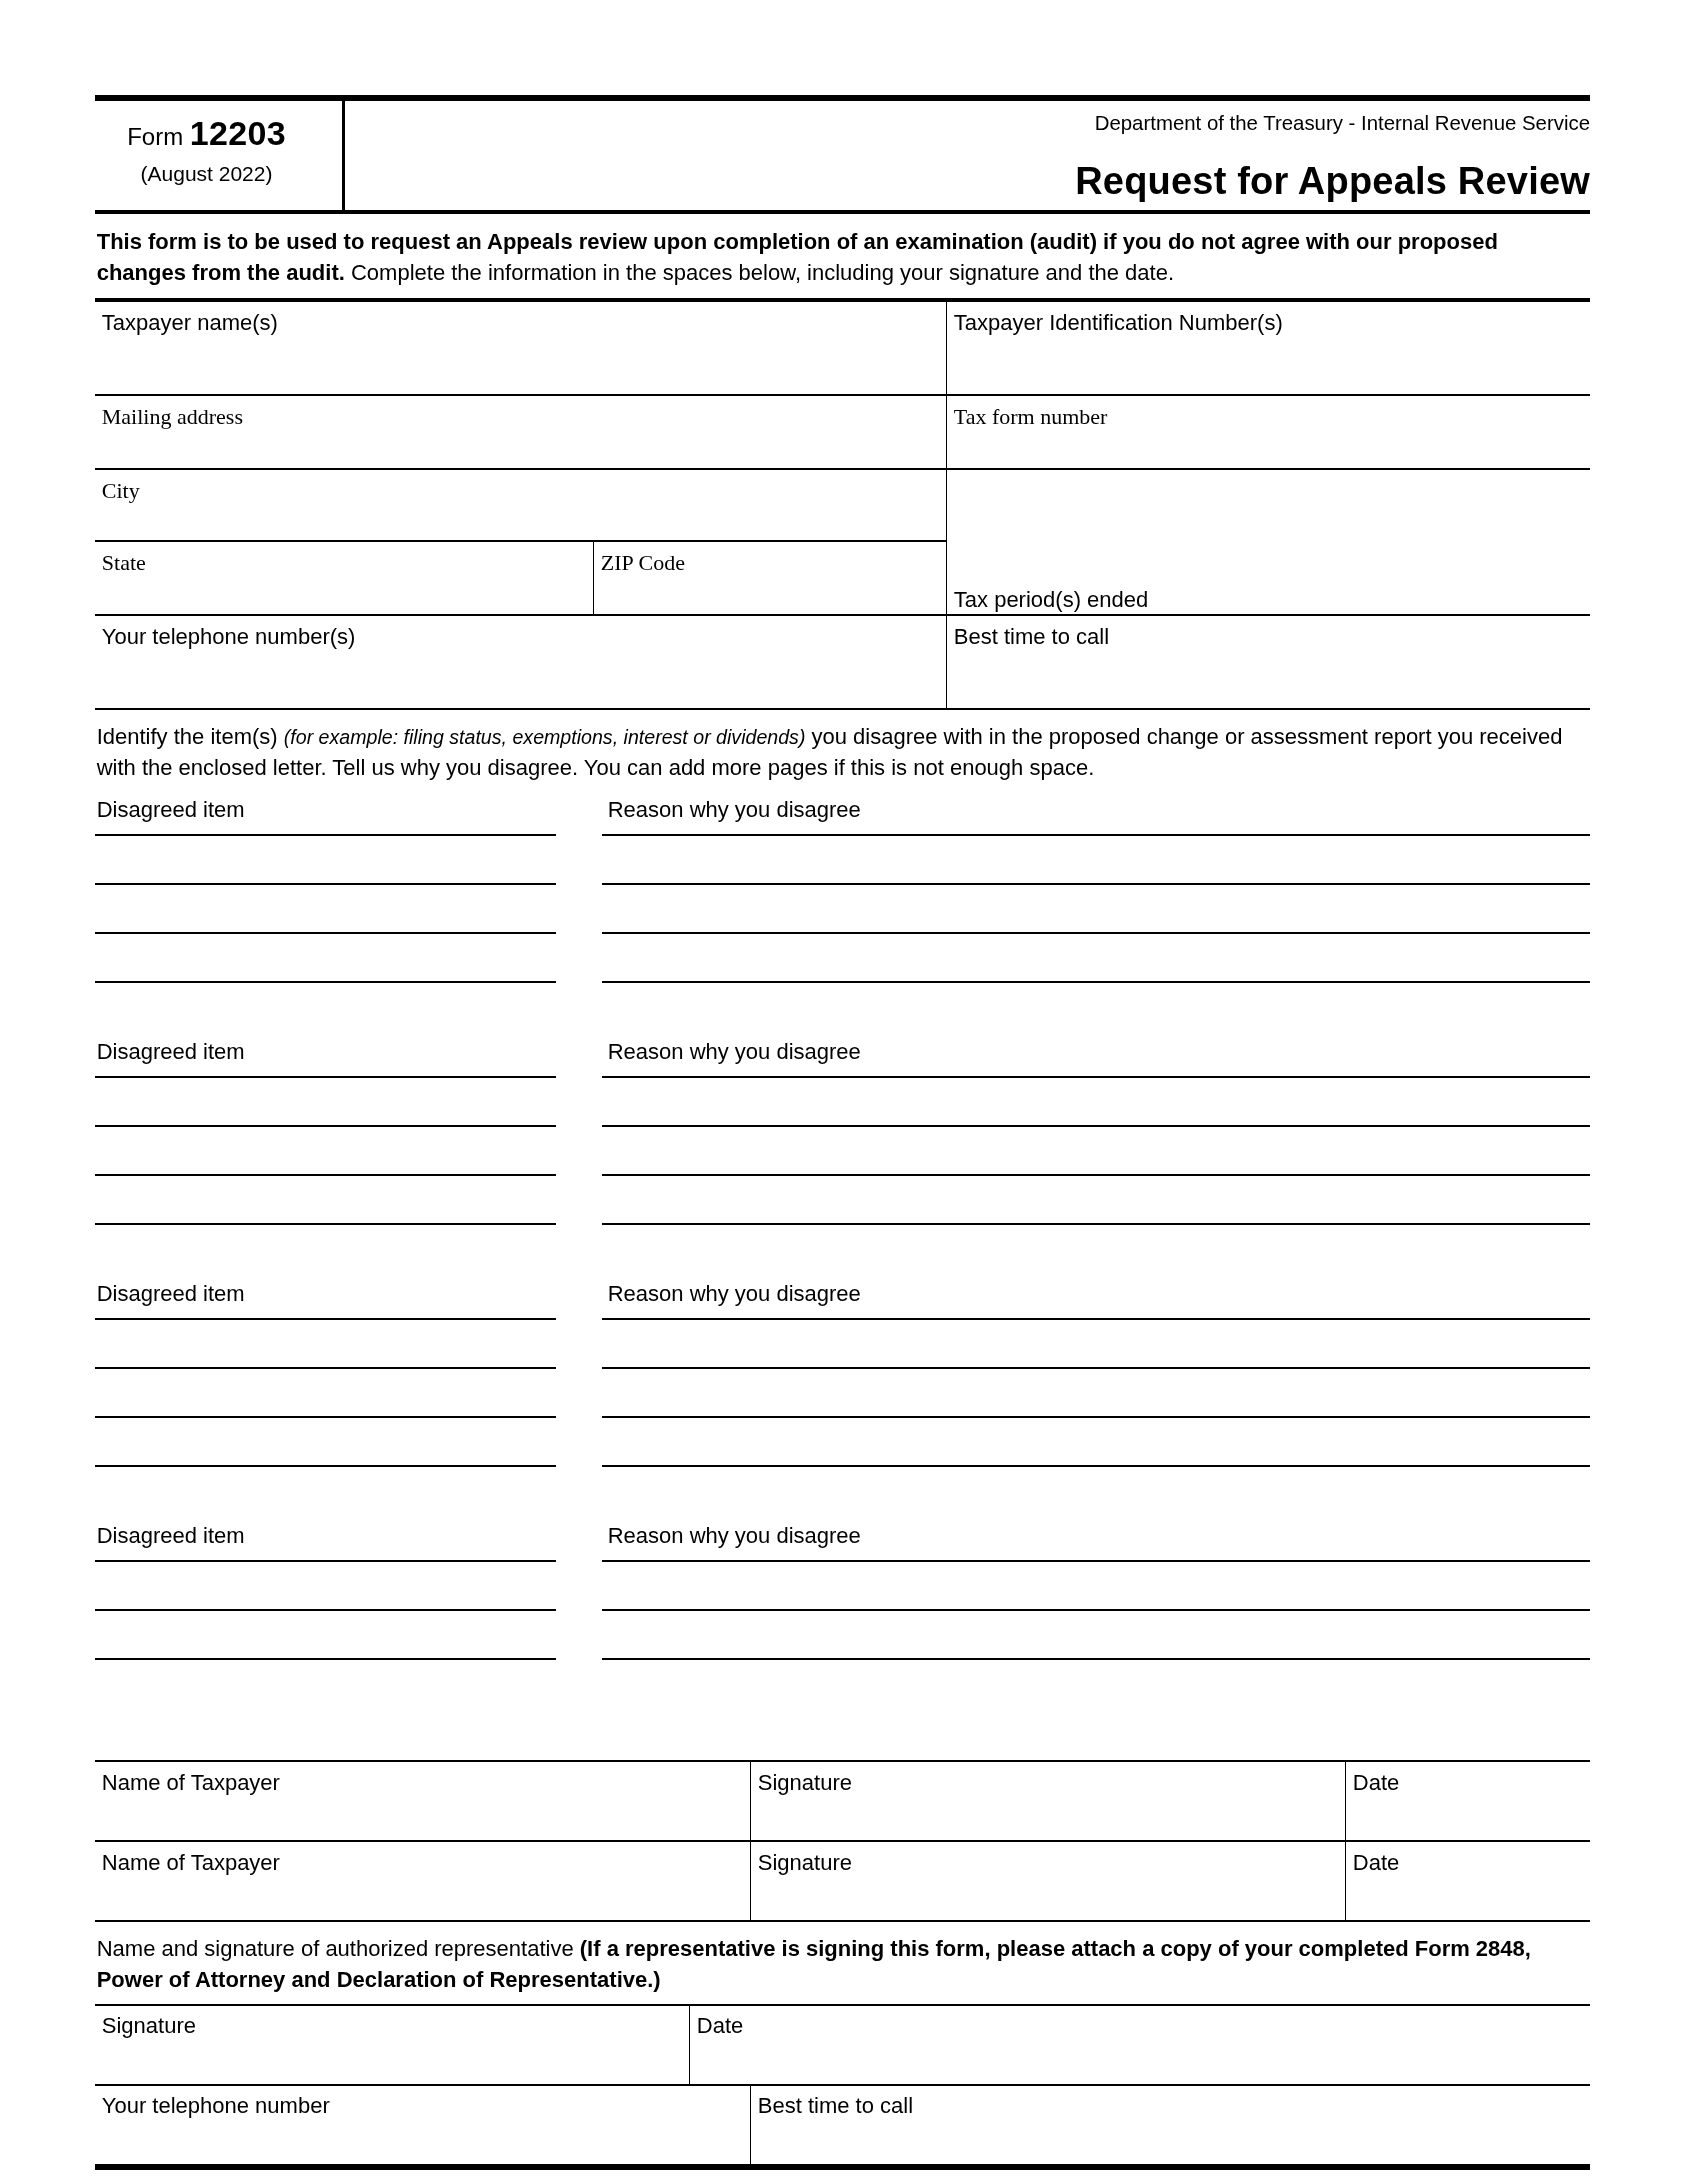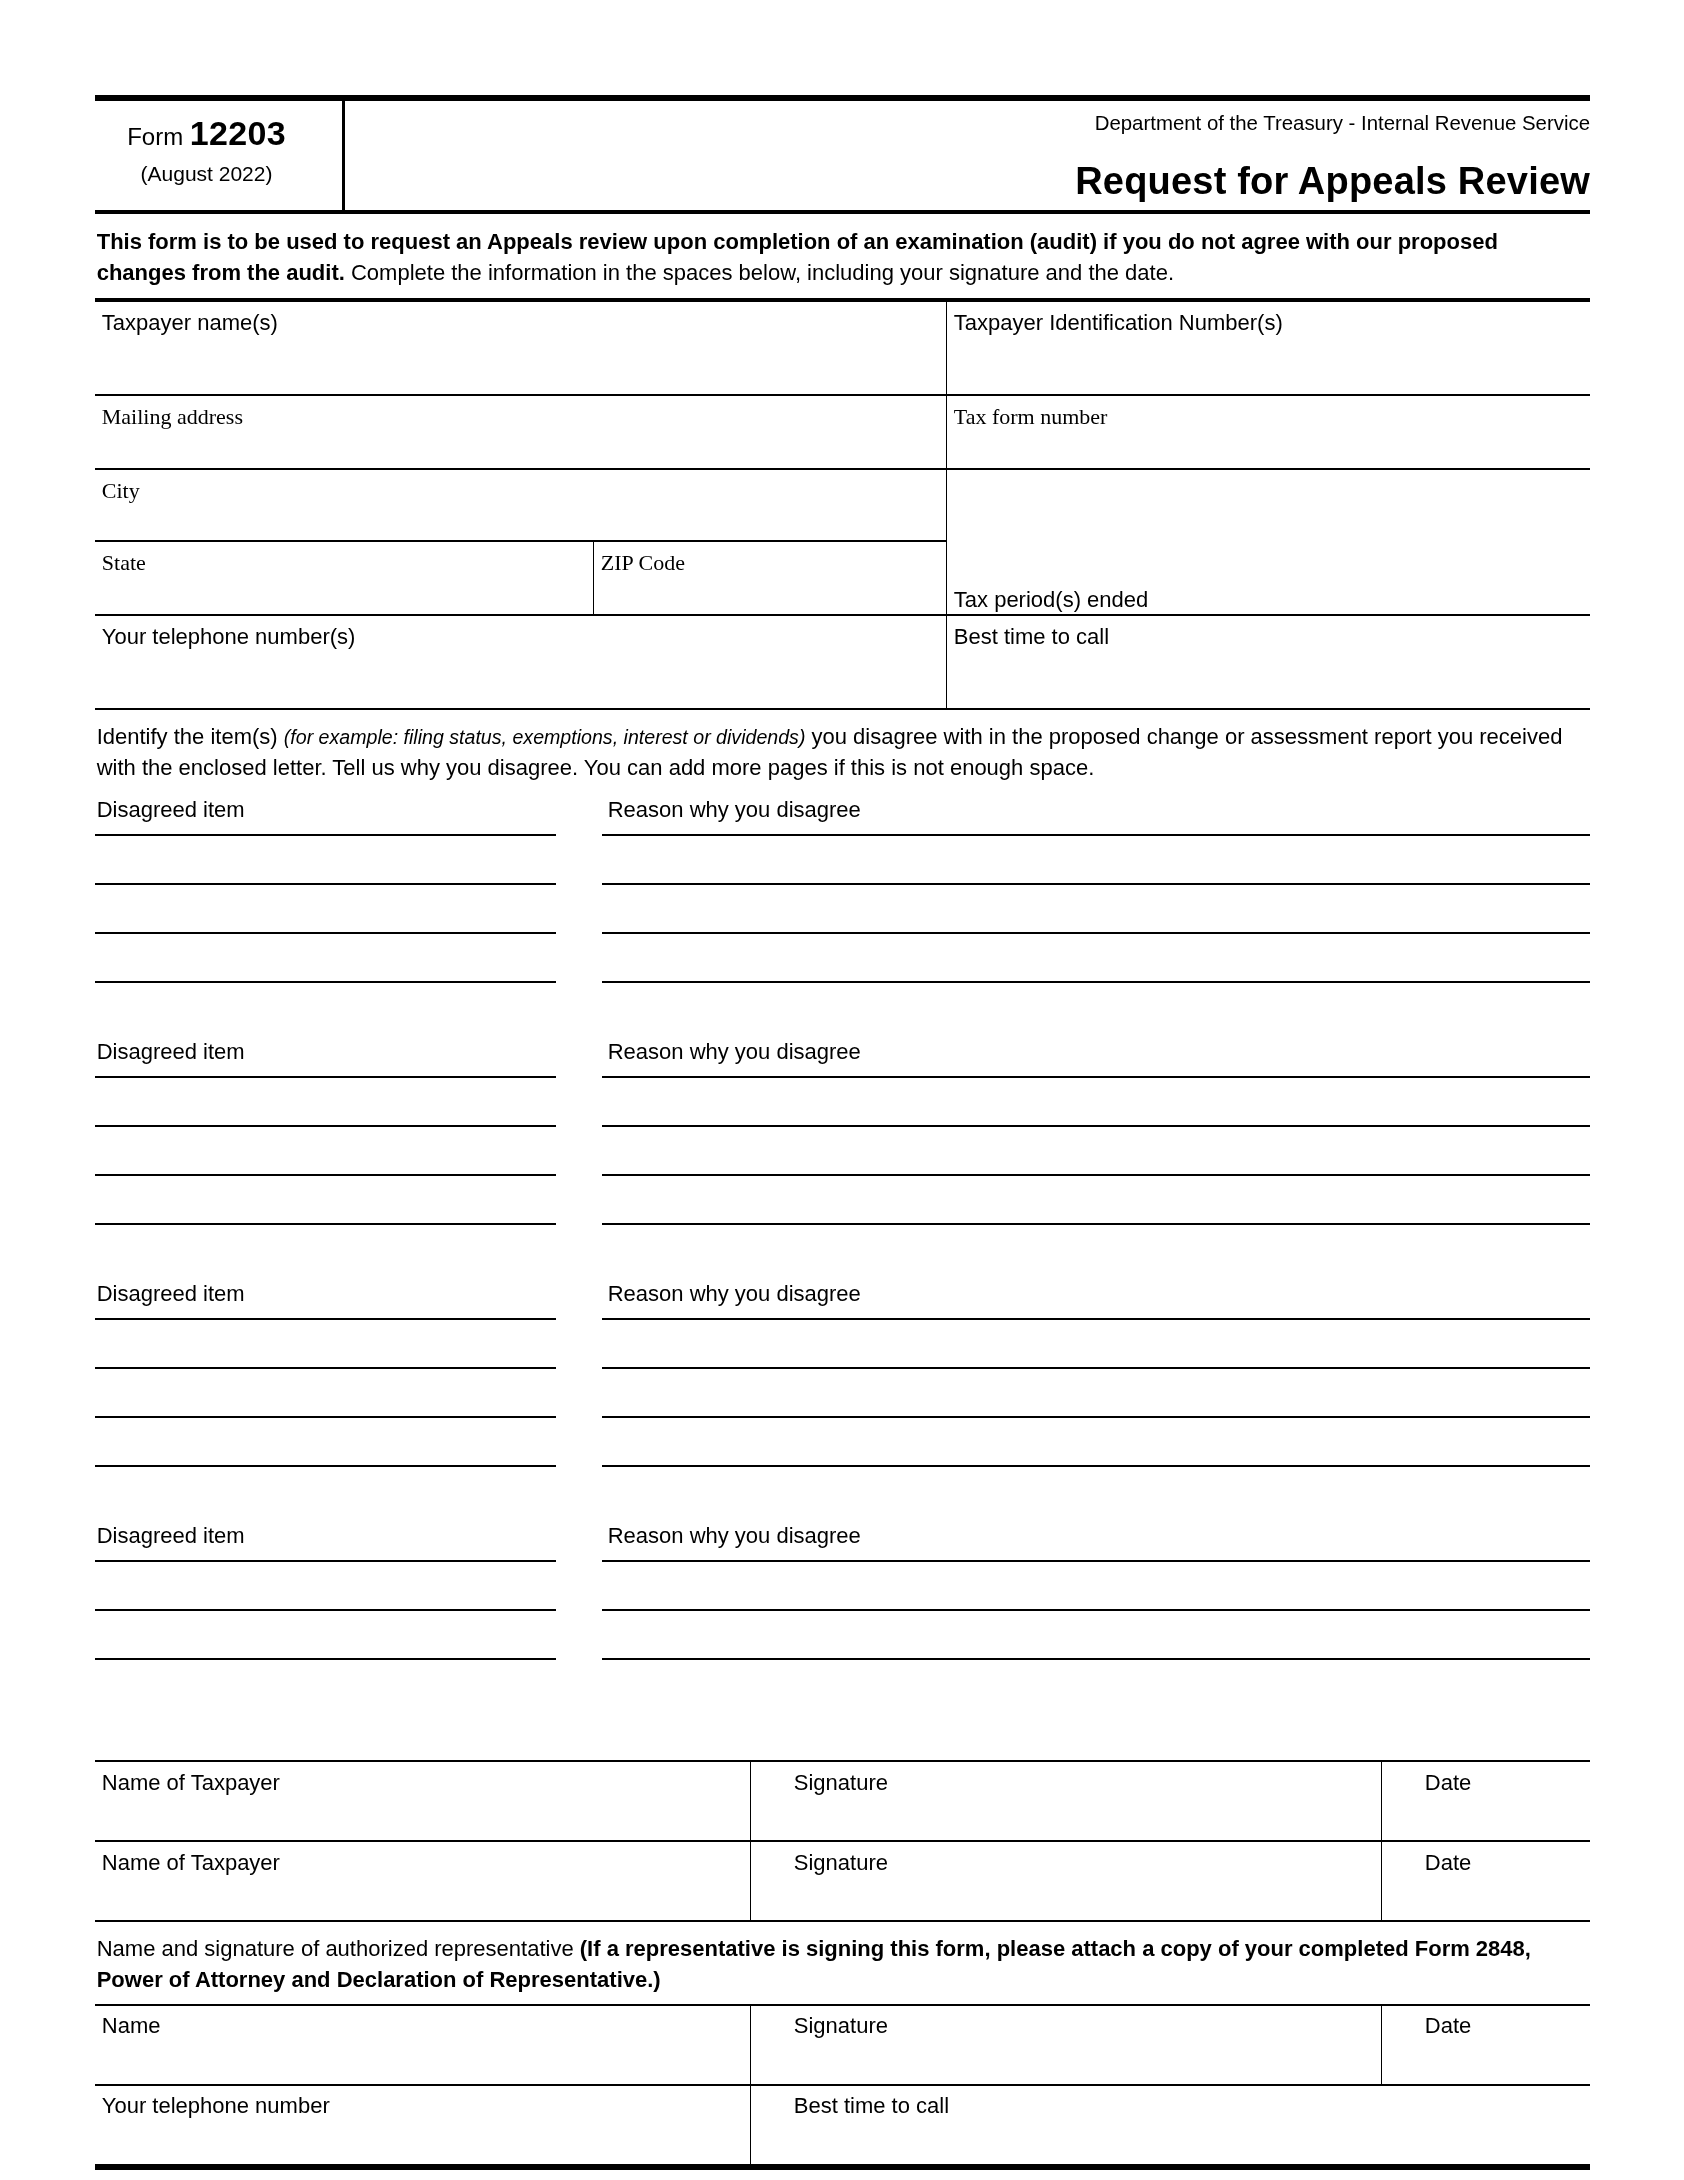--- a/index.html
+++ b/index.html
@@ -146,21 +146,21 @@
   .dl-col-left  { width: 461px; }
   .dl-gap       { width: 46px; }
   .dl-col-right { flex: 1; }
   .dline {
     border-top: 2.6px solid #000;
     height: 47px;
   }
 
   
   .sigtable { width: 100%; }
-  .sigrow { display: flex; width: 100%; gap: 36px; }
+  .sigrow { display: flex; width: 100%; }
   .sigcell {
     box-sizing: border-box;
     padding: 7.7px 0 0 6.8px;
     font-size: 22px;
     height: 78px;
   }
   .sig-name { width: 656px; }
   .sig-sign { width: 595px; }
   .sig-date { flex: 1; }
   .sig-tel  { width: 656px; }
@@ -382,23 +382,20 @@
       <div class="rule-medium"></div>
     </div>
 
     <div class="repnote">
       <span>Name and signature of authorized representative </span><b>(If a representative is signing this form, please attach a copy of your completed Form 2848, Power of Attorney and Declaration of Representative.)</b>
     </div>
 
     <div class="sigtable">
       <div class="rule-medium"></div>
       <div class="sigrow bdr-b">
-        <div class="sigcell sig-name bdr-r">
-          <span>Name</span>
-        </div>
         <div class="sigcell sig-sign bdr-r">
           <span>Signature</span>
         </div>
         <div class="sigcell sig-date">
           <span>Date</span>
         </div>
       </div>
       <div class="sigrow">
         <div class="sigcell sig-tel bdr-r">
           <span>Your telephone number</span>

